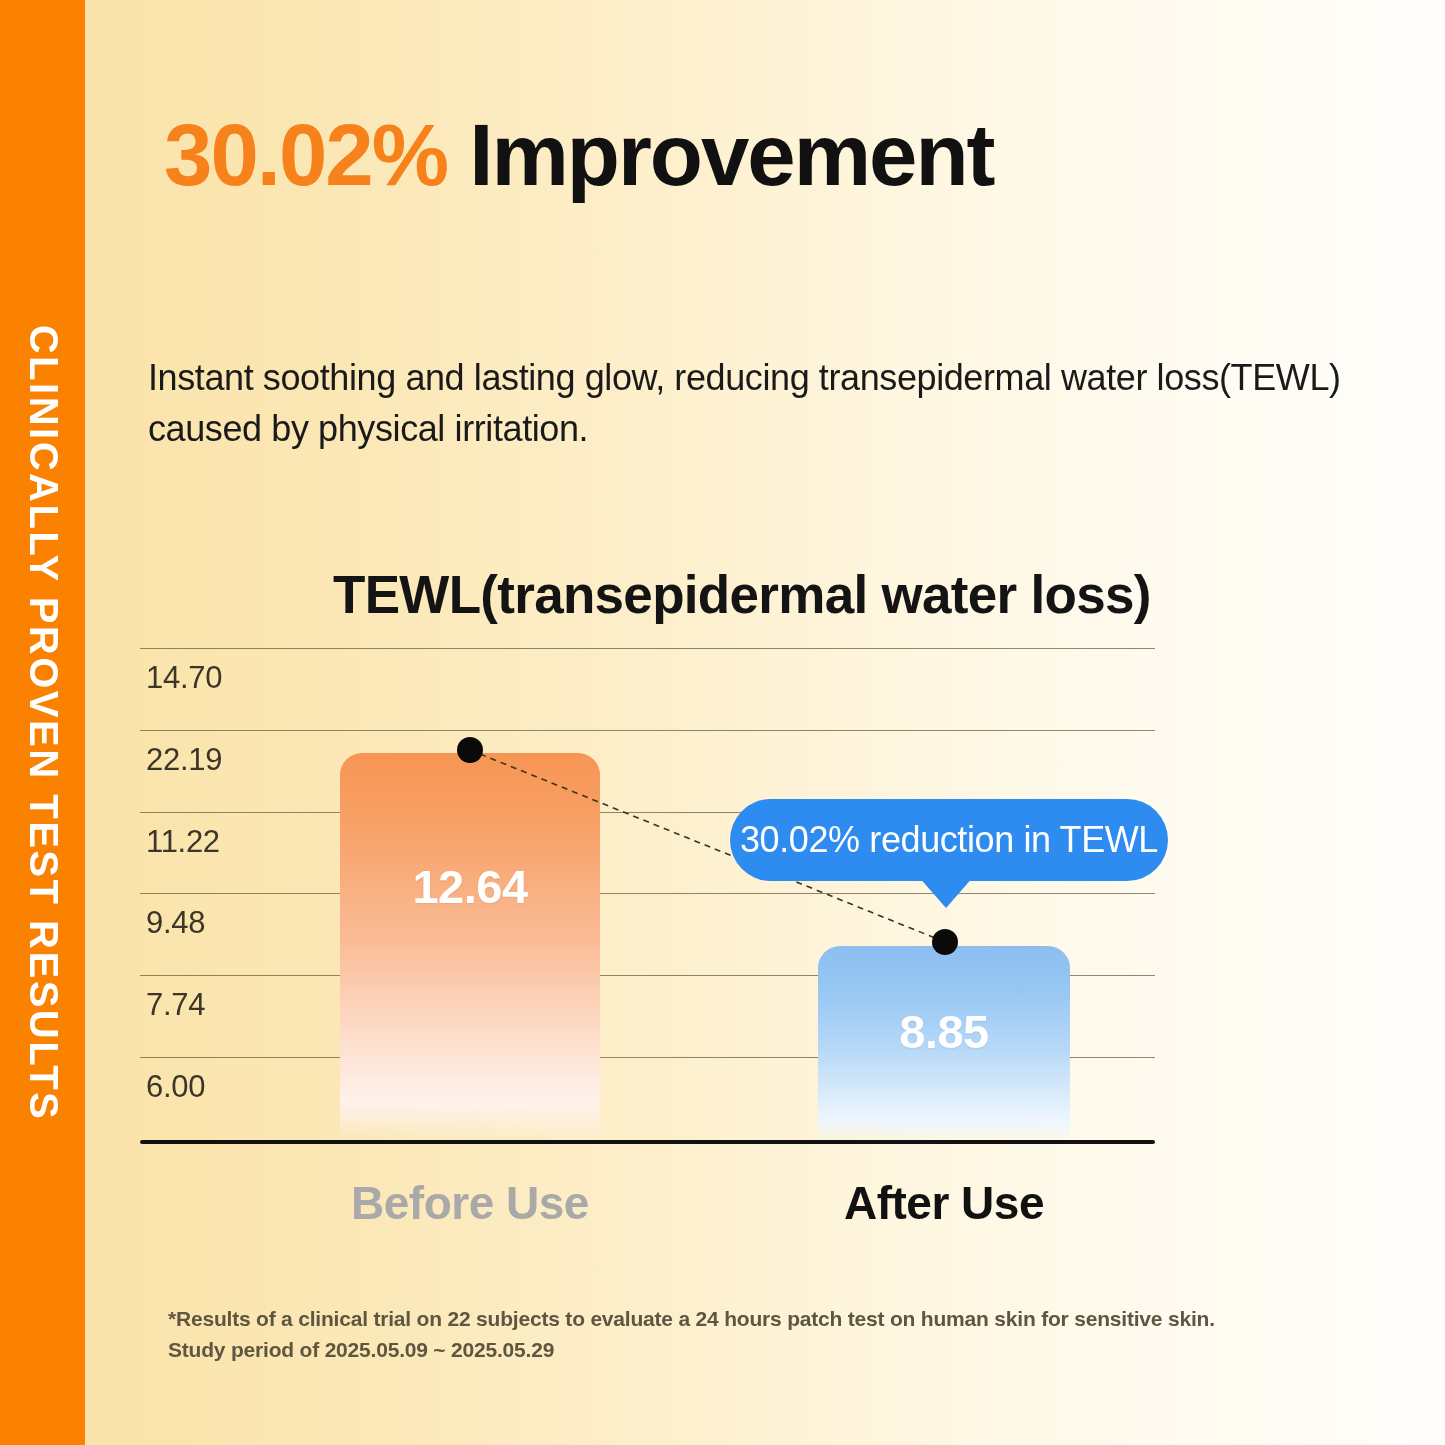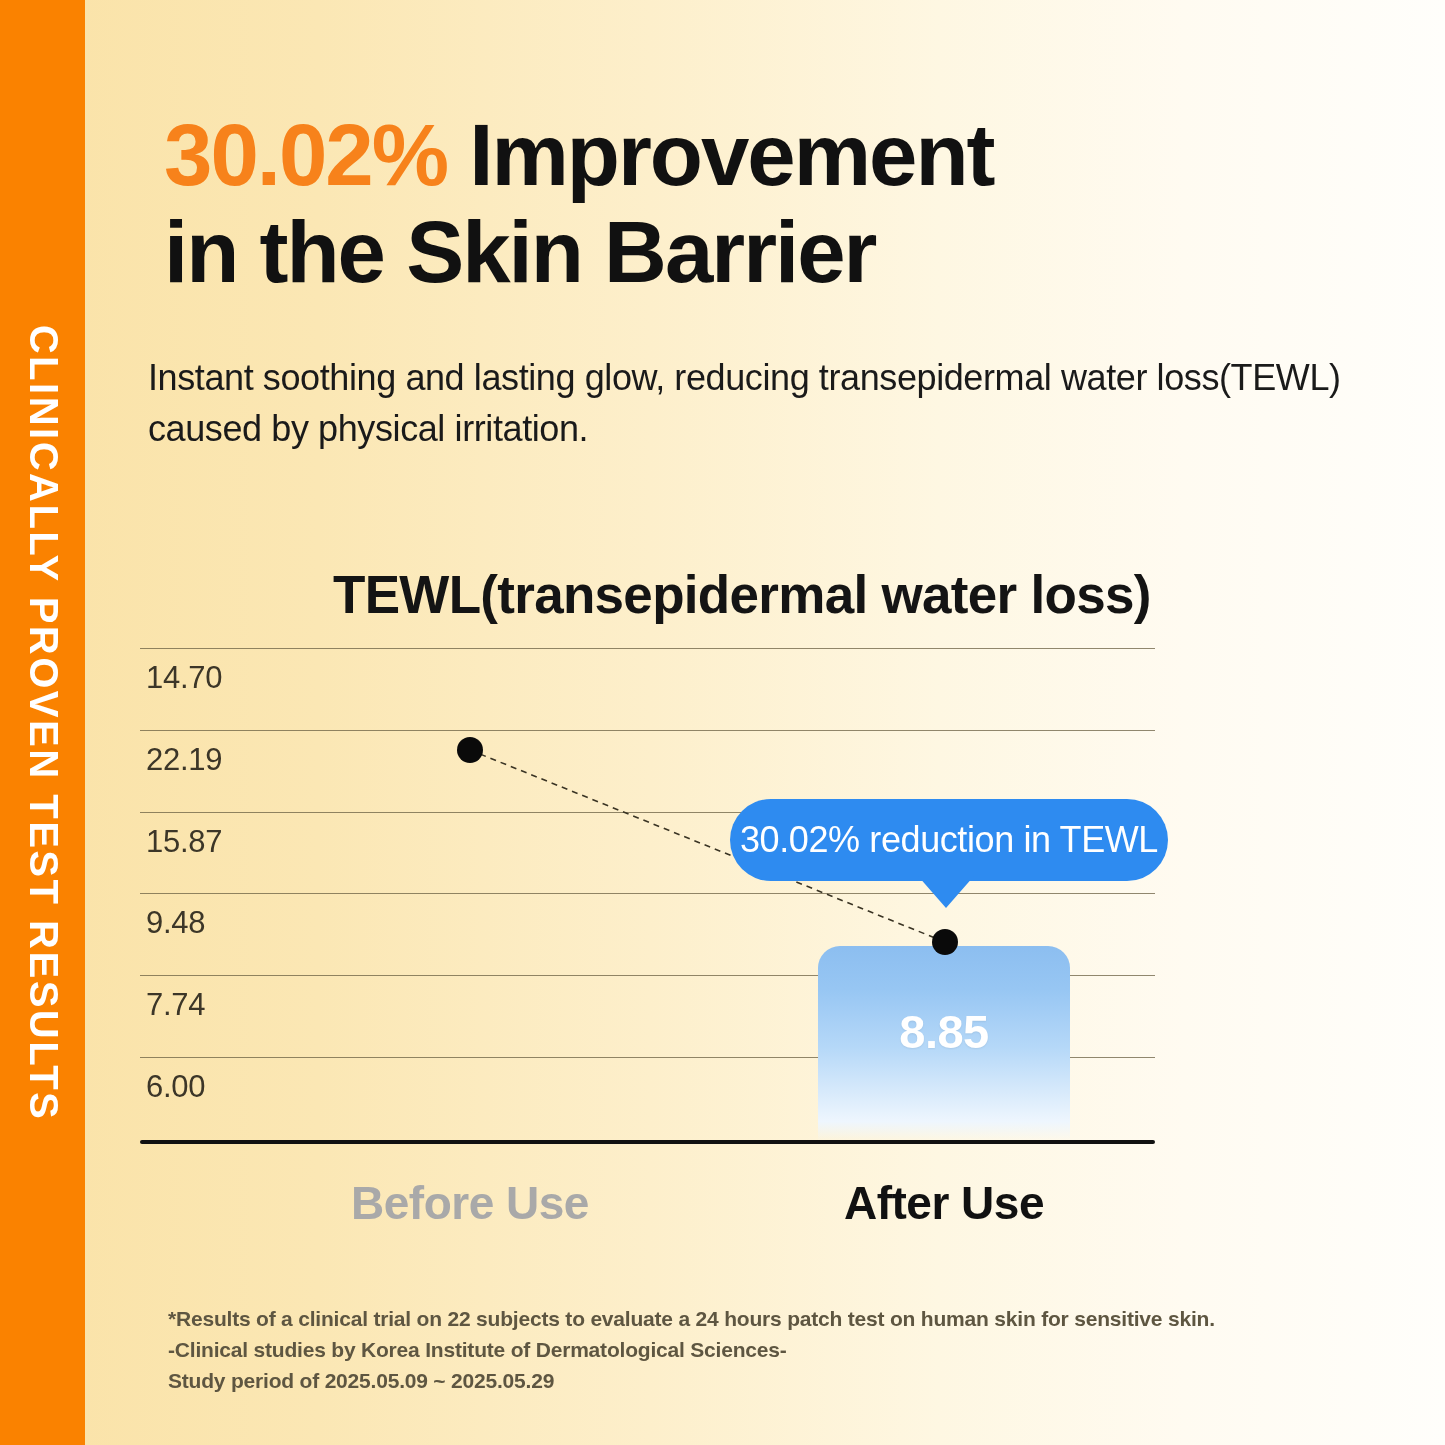--- a/index.html
+++ b/index.html
@@ -114,43 +114,45 @@
 <body>
 
 <div class="canvas">
 
   <div class="rail">
     <div class="rail-label">CLINICALLY PROVEN TEST RESULTS</div>
   </div>
 
   <div class="headline">
     <span class="pct">30.02%</span><span> Improvement</span><br>
-    <span>in the Skin Barrier</span>
   </div>
 
   <div class="subhead">Instant soothing and lasting glow, reducing transepidermal water loss(TEWL) caused by physical irritation.</div>
 
   <div class="chart-title">TEWL(transepidermal water loss)</div>
 
   <div class="plot">
 
     <div class="gridline" style="top:8px;"></div>
     <div class="gridline" style="top:90px;"></div>
     <div class="gridline" style="top:172px;"></div>
     <div class="gridline" style="top:253px;"></div>
     <div class="gridline" style="top:335px;"></div>
     <div class="gridline" style="top:417px;"></div>
 
     <div class="ytick" style="top:20px;">14.70</div>
     <div class="ytick" style="top:102px;">22.19</div>
-    <div class="ytick" style="top:184px;">15.87</div>
+    <div class="ytick" style="top:184px;">11.22</div>
     <div class="ytick" style="top:265px;">9.48</div>
     <div class="ytick" style="top:347px;">7.74</div>
     <div class="ytick" style="top:429px;">6.00</div>
 
+    <div class="bar bar-before" style="height:388px;">
+      <div class="bar-value" style="top:106px;">12.64</div>
+    </div>
     <div class="bar bar-after" style="height:195px;">
       <div class="bar-value" style="top:58px;">8.85</div>
     </div>
 
     <svg class="connector" viewBox="0 0 1015 505">
       <line x1="330" y1="110" x2="805" y2="302" stroke="#3a3424" stroke-width="1.6" stroke-dasharray="6 5"></line>
     </svg>
 
     <div class="dot" style="left:317px;top:97px;"></div>
     <div class="dot" style="left:792px;top:289px;"></div>
@@ -161,17 +163,16 @@
   <div class="bubble">
     <span class="bubble-text">30.02% reduction in TEWL</span>
   </div>
   <div class="bubble-tail"></div>
 
   <div class="xlabel xlabel-before">Before Use</div>
   <div class="xlabel xlabel-after">After Use</div>
 
   <div class="footnote">
     <div>*Results of a clinical trial on 22 subjects to evaluate a 24 hours patch test on human skin for sensitive skin.</div>
-    <div>-Clinical studies by Korea Institute of Dermatological Sciences-</div>
     <div>Study period of 2025.05.09 ~ 2025.05.29</div>
   </div>
 
 </div>
 
 </body></html>

